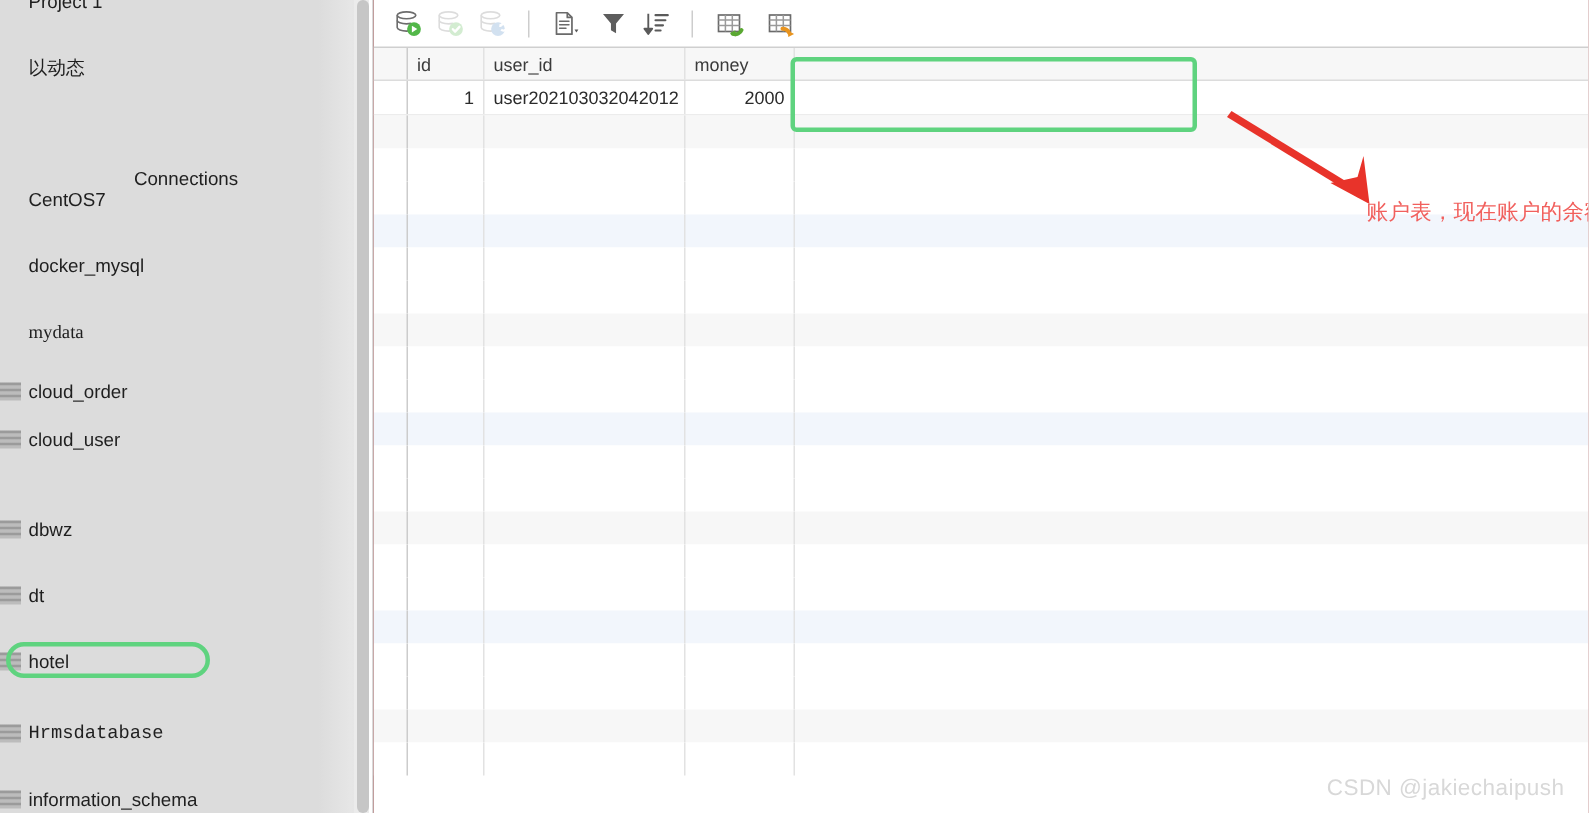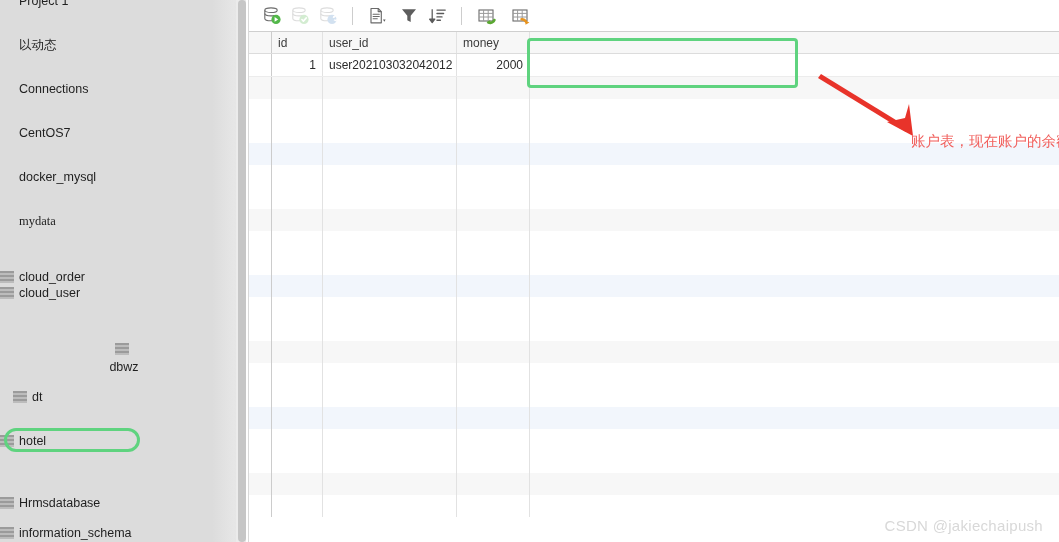--- a/index.html
+++ b/index.html
@@ -233,57 +233,57 @@
   <div id="sidebar">
     <div class="tree" id="tree" style="top: -10px;">
         <div class="node indent-0" style="top: 0px;">
           <span class="ico"></span>
           <span class="lbl">Project 1</span>
         </div>
         <div class="node indent-0" style="top: 22px;">
           <span class="ico"></span>
           <span class="lbl">以动态</span>
         </div>
-        <div class="node indent-0" style="top: 44px;">
+        <div class="node indent-0" style="top: 60px; flex-direction: column;">
           <span class="ico"></span>
           <span class="lbl">Connections</span>
         </div>
         <div class="node indent-1" style="top: 66px;">
           <span class="ico"></span>
           <span class="lbl">CentOS7</span>
         </div>
         <div class="node indent-1" style="top: 88px;">
           <span class="ico"></span>
           <span class="lbl">docker_mysql</span>
         </div>
         <div class="node indent-1" style="top: 110px; font-family: Liberation Serif, serif;">
           <span class="ico"></span>
           <span class="lbl">mydata</span>
         </div>
-        <div class="node indent-2" style="top: 144px;">
+        <div class="node indent-2" style="top: 128px;">
           <span class="ico ico-db"></span>
           <span class="lbl">cloud_order</span>
         </div>
         <div class="node indent-2" style="top: 138px;">
           <span class="ico ico-db"></span>
           <span class="lbl">cloud_user</span>
         </div>
-        <div class="node indent-2" style="top: 176px; flex-direction: column;">
+        <div class="node indent-2" style="top: 176px;">
           <span class="ico ico-db"></span>
           <span class="lbl">dbwz</span>
         </div>
-        <div class="node indent-2" style="top: 198px; padding-left: 13px;">
+        <div class="node indent-2" style="top: 198px;">
           <span class="ico ico-db"></span>
           <span class="lbl">dt</span>
         </div>
         <div class="node indent-2" style="top: 220px;">
           <span class="ico ico-db"></span>
           <span class="lbl">hotel</span>
         </div>
-        <div class="node indent-2" style="top: 260px;">
+        <div class="node indent-2" style="top: 246px; font-family: Liberation Mono, monospace;">
           <span class="ico ico-db"></span>
           <span class="lbl">Hrmsdatabase</span>
         </div>
         <div class="node indent-2" style="top: 248px; margin-top: 20px;">
           <span class="ico ico-db"></span>
           <span class="lbl">information_schema</span>
         </div>
       </div>
     <div id="acct-highlight"></div>
     <div id="sidebar-fade"></div>

